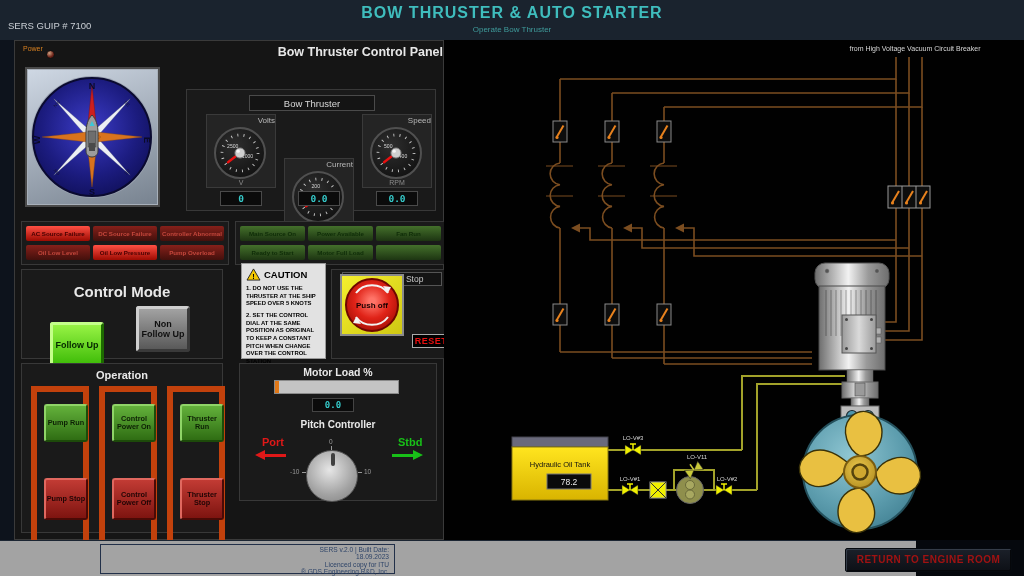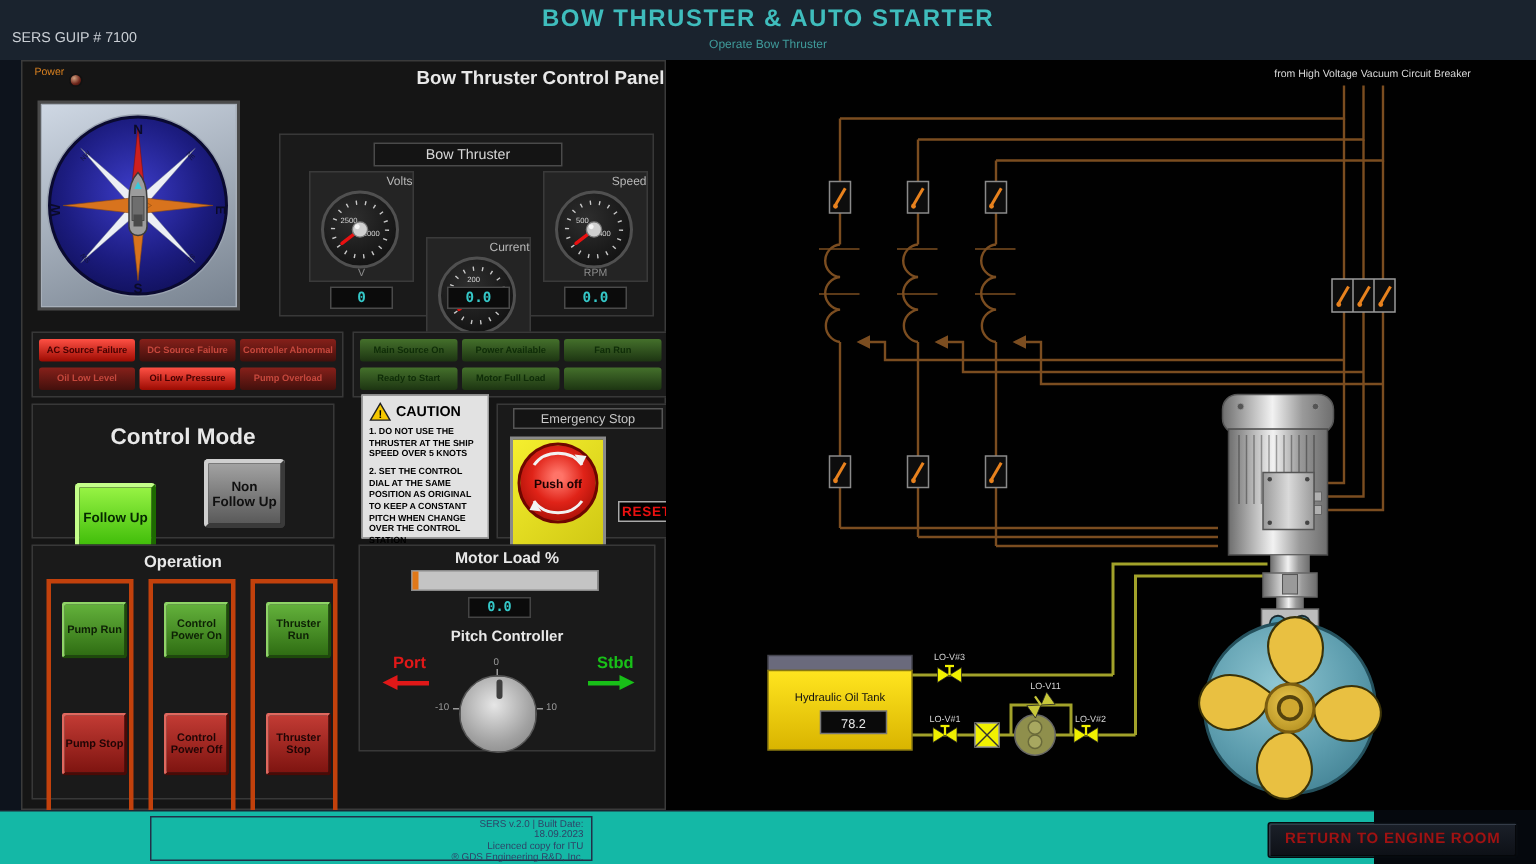--- a/index.html
+++ b/index.html
@@ -59,32 +59,32 @@
   
   #caution { position:absolute; left:226px; top:222px; width:85px; height:96px; background:#e2e2e2; border:1px solid #9a9a9a; padding:4px 4px; }
   #caution-head { display:flex; align-items:center; gap:3px; }
   #caution-head span { font-size:9.5px; font-weight:bold; color:#000; }
   .caution-item { margin-top:4px; font-size:5.9px; font-weight:bold; color:#000; line-height:1.3; }
 
   
   #emergency { left:316px; top:228px; width:121px; height:90px; }
   #em-label { position:absolute; left:10px; top:2px; width:100px; height:14px; border:1px solid #555; background:#141414;
               color:#c8c8c8; font-size:8.5px; text-align:center; line-height:13px; }
-  #em-pad { position:absolute; left:8px; top:21px; width:64px; height:79px; border:2px solid #8a8a8a;
+  #em-pad { position:absolute; left:8px; top:4px; width:64px; height:62px; border:2px solid #8a8a8a;
             background:linear-gradient(135deg,#f5ef2e,#cfc713); }
   #em-btn { position:absolute; left:3px; top:2px; width:54px; height:54px; border-radius:50%;
             background:radial-gradient(circle at 50% 42%, #ff7468 8%, #e02318 45%, #9c0b02 90%);
             border:2px solid #6e0600; color:#1a0000; font-size:8px; font-weight:bold; text-align:center;
             display:flex; align-items:center; justify-content:center; }
   #em-reset { position:absolute; left:80px; top:64px; width:38px; height:14px; background:#000; border:1px solid #aaa;
               color:#e81010; font-size:9px; font-weight:bold; text-align:center; line-height:12px; letter-spacing:.5px; }
 
   
   #operation { left:6px; top:322px; width:202px; height:170px; }
-  .opcol { position:absolute; top:22px; width:58px; height:176px; border:3px solid #c2410c; }
+  .opcol { position:absolute; top:22px; width:58px; height:176px; border:6px solid #c2410c; }
   .opbtn { position:absolute; left:7px; width:44px; border-radius:3px; font-size:7.3px; font-weight:bold;
            text-align:center; display:flex; align-items:center; justify-content:center; line-height:1.15; }
   .opbtn.run  { top:12px; height:38px; background:linear-gradient(180deg,#63b13b,#2f6d13); color:#0d2005;
                 border:2px solid; border-color:#8fd467 #1d4a0a #1d4a0a #8fd467; }
   .opbtn.stop { top:86px; height:42px; background:linear-gradient(180deg,#c23b34,#7e1410); color:#200505;
                 border:2px solid; border-color:#e0685f #4a0a06 #4a0a06 #e0685f; }
 
   
   #motorload { left:224px; top:322px; width:198px; height:138px; }
   #ml-bar { position:absolute; left:34px; top:16px; width:125px; height:14px; background:#c4c4c4; border:1px solid #8a8a8a; }
@@ -102,21 +102,21 @@
   #knob { position:absolute; left:66px; top:86px; width:52px; height:52px; border-radius:50%; border:1px solid #555;
           background:radial-gradient(circle at 45% 38%, #e6e6e6, #a2a2a2 60%, #7e7e7e); }
   #knob-notch { position:absolute; left:24px; top:2px; width:4px; height:13px; background:#3f3f3f; border-radius:2px; }
   .scale-txt { position:absolute; color:#9a9a9a; font-size:6.5px; }
   .scale-tick { position:absolute; background:#9a9a9a; }
 
   
   #diagram { position:absolute; left:444px; top:40px; width:580px; height:500px; background:#010101; }
 
   
-  #footer { position:absolute; left:0; top:540px; width:916px; height:36px; background:#14b8a6; border-top:1px solid #1c2633; }
+  #footer { position:absolute; left:0; top:540px; width:916px; height:36px; background:#a3a3a3; border-top:1px solid #1c2633; }
   #build-info { position:absolute; left:100px; top:3px; width:295px; height:30px; border:1px solid #223049;
                 color:#2e4468; font-size:6.6px; line-height:7.4px; text-align:right; padding:1px 5px; }
   #return-btn { position:absolute; left:845px; top:7px; width:167px; height:24px;
                 background:linear-gradient(180deg,#1b2029,#0d1016); border:1px solid #060a0f;
                 box-shadow: inset 1px 1px 0 #343c48, inset -1px -1px 0 #05070a;
                 color:#a01212; font-size:10px; font-weight:bold; text-align:center; line-height:22px; letter-spacing:.5px; border-radius:2px; }
 
   svg text { font-family:"Liberation Sans", sans-serif; }
 </style>
 </head>

